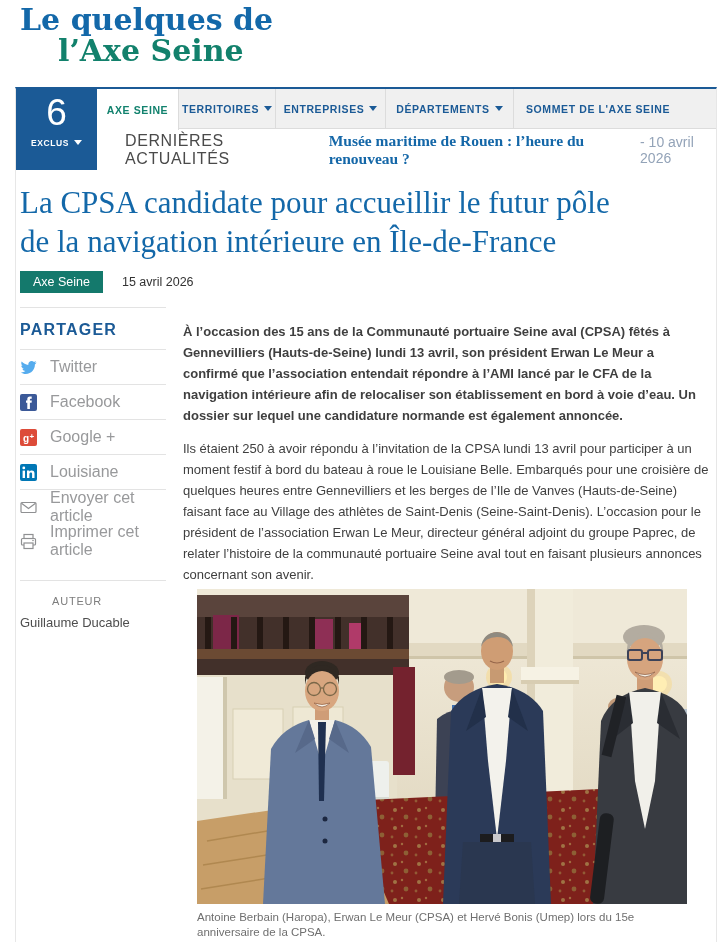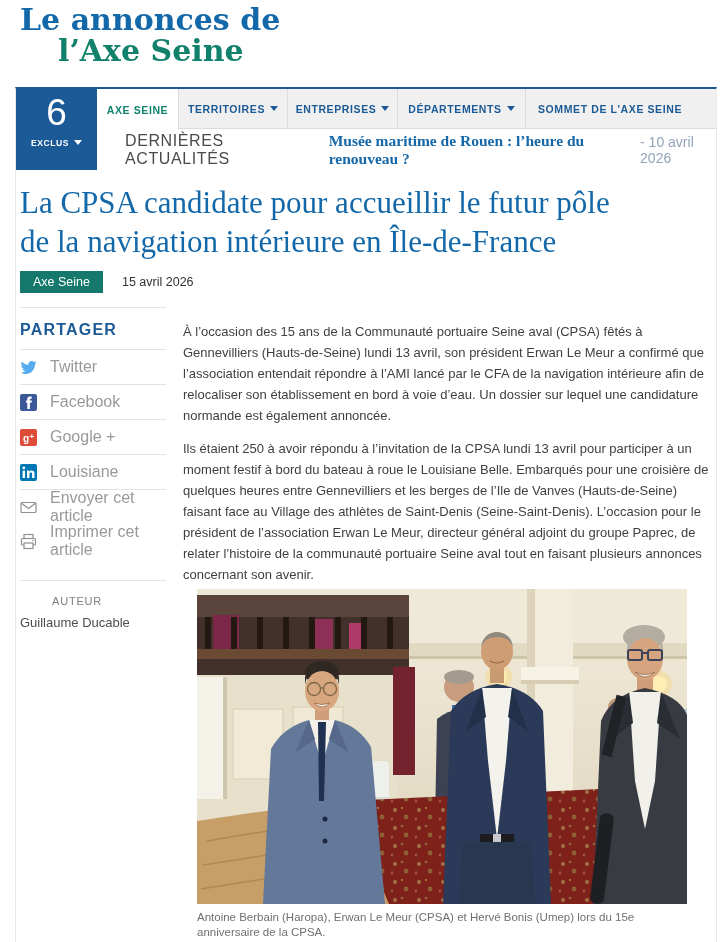--- a/index.html
+++ b/index.html
@@ -55,48 +55,48 @@
                  padding:13px 0 10px 0; }
   .share-row { height:34px; display:flex; align-items:center; cursor:pointer; }
   .share-row .ic { width:17px; height:17px; margin-right:13px; flex:0 0 17px; }
   .share-row .sl { font-size:16px; color:#98999b; }
   .sb-gap { height:22px; }
   .author-label { font-size:11px; color:#7d7d7d; letter-spacing:.8px; padding:14px 0 8px 0;margin-left:32px; }
   .author-name { font-size:13px; color:#4e4e4e; }
   
   .article { width:527px; margin-left:17px; padding-top:14px; }
   .article p { font-size:13px; line-height:21px; color:#3f3f3f; }
-  .article p.lede { font-weight:normal; }
+  .article p.lede { font-weight:bold; }
   .article p.body2 { margin-top:12px; }
   figure.photo { margin:4px 0 0 14px; width:490px; }
   figure.photo svg.scene { display:block; width:490px; height:315px; background:#ddd5c2; }
   figcaption { margin-top:6px; font-size:11.5px; line-height:15px; color:#6f6f6f; }
 </style>
 </head>
 <body>
 
 <div class="site-header">
   <div class="logo">
-    <span class="l1">Le annonces de</span>
+    <span class="l1">Le quelques de</span>
     <span class="l2">l’Axe Seine</span>
   </div>
 </div>
 
 <div class="frame">
 
   <div class="nav-wrap">
     <div class="exclus-box">
       <div class="num">6</div>
       <div class="lbl"><span>EXCLUS</span><span class="caret"></span></div>
     </div>
     <div class="tabs">
       <div class="tab active" style="width:82px;">
           <span>AXE SEINE</span>
         </div>
-      <div class="tab" style="width:109px;">
+      <div class="tab" style="width:97px;">
           <span>TERRITOIRES</span>
           <span class="caret"></span>
         </div>
       <div class="tab" style="width:110px;">
           <span>ENTREPRISES</span>
           <span class="caret"></span>
         </div>
       <div class="tab" style="width:128px;">
           <span>DÉPARTEMENTS</span>
           <span class="caret"></span>

